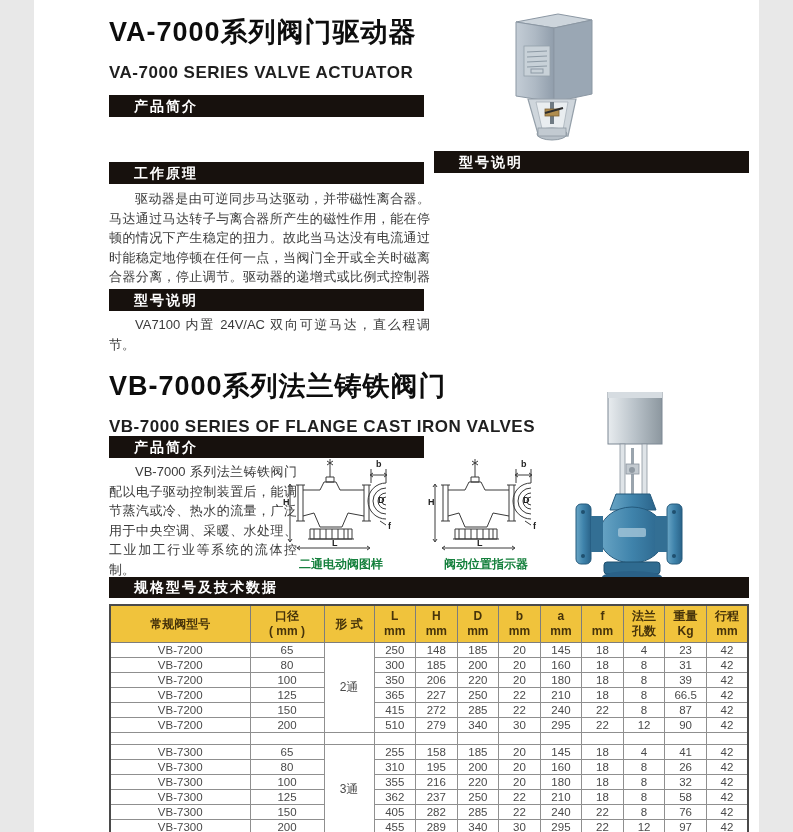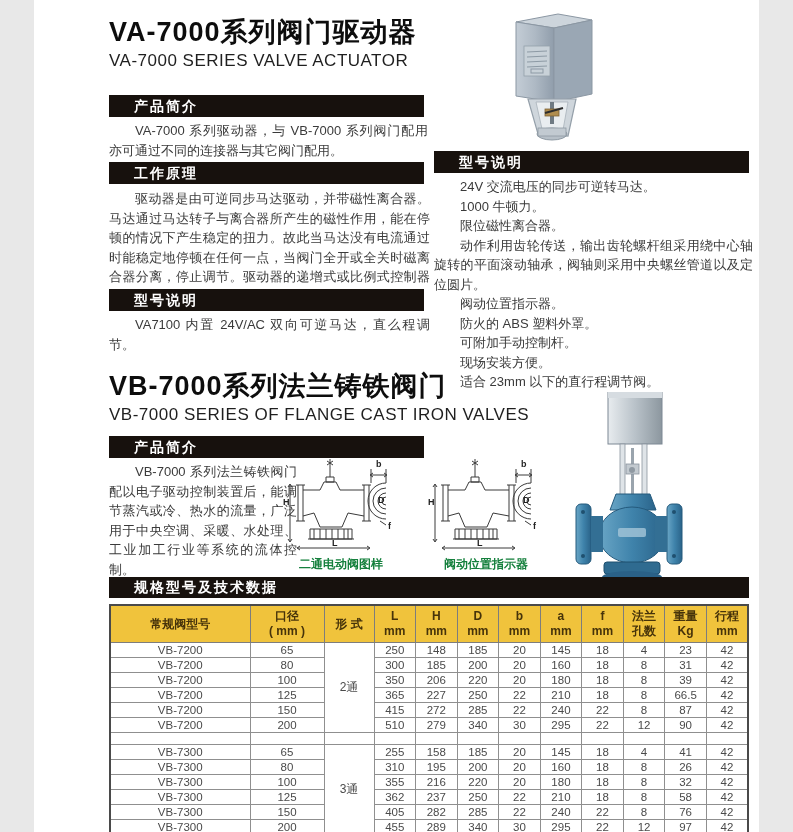--- a/index.html
+++ b/index.html
@@ -1,20 +1,20 @@
 <!DOCTYPE html>
 <html><head>
 <meta charset="utf-8">
 <style>
   html,body{margin:0;padding:0;background:#e8e8e8;}
   .page{position:relative;width:725px;height:832px;background:#ffffff;margin:0 auto;
         font-family:"Liberation Sans","DejaVu Sans",sans-serif;color:#333;overflow:hidden;}
   .abs{position:absolute;}
   .title{font-size:27px;font-weight:800;color:#0d0d0d;letter-spacing:1px;line-height:1.1;}
-  .subtitle{font-size:17px;font-weight:400;color:#1f1f1f;letter-spacing:0.5px;margin-top:3px;}
+  .subtitle{font-size:17px;font-weight:700;color:#1f1f1f;letter-spacing:0.5px;margin-top:15px;}
   .bar{background:#17110d;color:#fff;font-size:14px;font-weight:700;
        height:22px;line-height:22px;padding-left:25px;letter-spacing:2px;box-sizing:border-box;}
   .para{font-size:13px;line-height:1.5;color:#3a3a3a;text-align:justify;margin:0;text-indent:2em;}
   .feature{text-indent:2em;}
   .caption{font-size:12px;font-weight:700;color:#15803d;text-align:center;}
   
   table.spec{border-collapse:collapse;table-layout:fixed;width:640px;border:2px solid #4a4a4a;}
   table.spec th{background:#f0c33c;color:#46330a;font-size:12px;font-weight:700;
       border:1px solid #7d7d7d;padding:1px 0;height:34px;line-height:1.25;}
   table.spec td{border:1px solid #8f8f8f;font-size:11.5px;color:#4a4a4a;text-align:center;
@@ -59,37 +59,25 @@
       <polygon points="36,92 68,92 63,120 42,119" fill="#e9edf0" stroke="#a8b1ba" stroke-width="0.8"></polygon>
       <rect x="50" y="92" width="4" height="22" fill="#6f7a83"></rect>
       <rect x="45" y="99" width="14" height="7" fill="#b08d4f" stroke="#7d6236" stroke-width="0.8"></rect>
       <path d="M45 103 L63 98" stroke="#2e2e2e" stroke-width="2"></path>
       <ellipse cx="52" cy="124" rx="15" ry="6" fill="#b7c0c8" stroke="#8e99a3" stroke-width="1"></ellipse>
       <rect x="38" y="118" width="28" height="8" fill="#c2cad1" stroke="#8e99a3" stroke-width="0.8"></rect>
     </svg>
   </div>
 
   <div class="abs bar" style="left:75px;top:95px;width:315px;">产品简介</div>
-  <p class="abs para" style="left:75px;top:121px;width:319px;">VA-7000 系列驱动器，与 VB-7000 系列阀门配用亦可通过不同的连接器与其它阀门配用。</p>
 
   <div class="abs bar" style="left:75px;top:162px;width:315px;">工作原理</div>
   <p class="abs para" style="left:75px;top:189px;width:321px;">驱动器是由可逆同步马达驱动，并带磁性离合器。马达通过马达转子与离合器所产生的磁性作用，能在停顿的情况下产生稳定的扭力。故此当马达没有电流通过时能稳定地停顿在任何一点，当阀门全开或全关时磁离合器分离，停止调节。驱动器的递增式或比例式控制器所发讯号能使马达顺时转动或逆时转动。</p>
 
   <div class="abs bar" style="left:400px;top:151px;width:315px;">型号说明</div>
-  <div class="abs" style="left:400px;top:177px;width:319px;">
-      <p class="para feature">24V 交流电压的同步可逆转马达。</p>
-      <p class="para feature">1000 牛顿力。</p>
-      <p class="para feature">限位磁性离合器。</p>
-      <p class="para feature">动作利用齿轮传送，输出齿轮螺杆组采用绕中心轴旋转的平面滚动轴承，阀轴则采用中央螺丝管道以及定位圆片。</p>
-      <p class="para feature">阀动位置指示器。</p>
-      <p class="para feature">防火的 ABS 塑料外罩。</p>
-      <p class="para feature">可附加手动控制杆。</p>
-      <p class="para feature">现场安装方便。</p>
-      <p class="para feature">适合 23mm 以下的直行程调节阀。</p>
-    </div>
 
   <div class="abs bar" style="left:75px;top:289px;width:315px;">型号说明</div>
   <div class="abs" style="left:75px;top:315px;width:321px;">
     <p class="para">VA7100 内置 24V/AC 双向可逆马达，直么程调节。</p>
   </div>
 
   <div class="abs" style="left:75px;top:372px;width:480px;">
     <div class="title">VB-7000系列法兰铸铁阀门</div>
     <div class="subtitle">VB-7000 SERIES OF FLANGE CAST IRON VALVES</div>
   </div>

